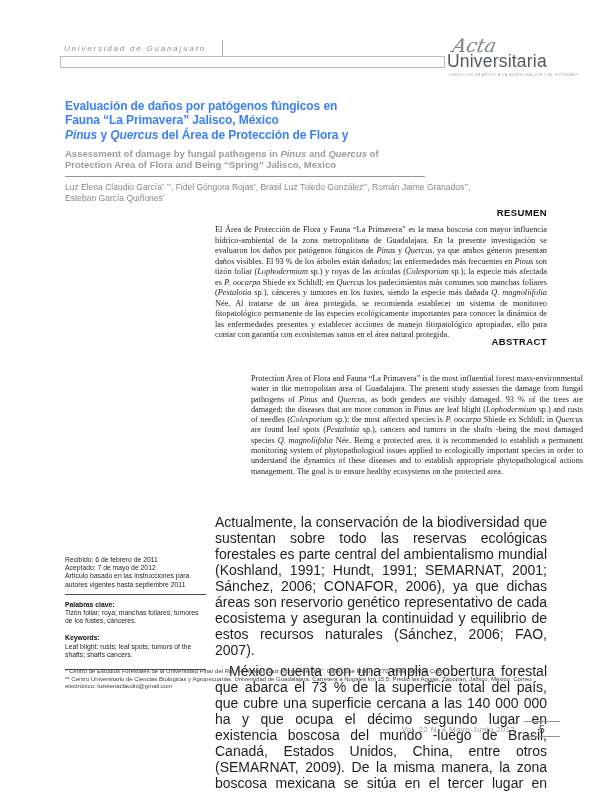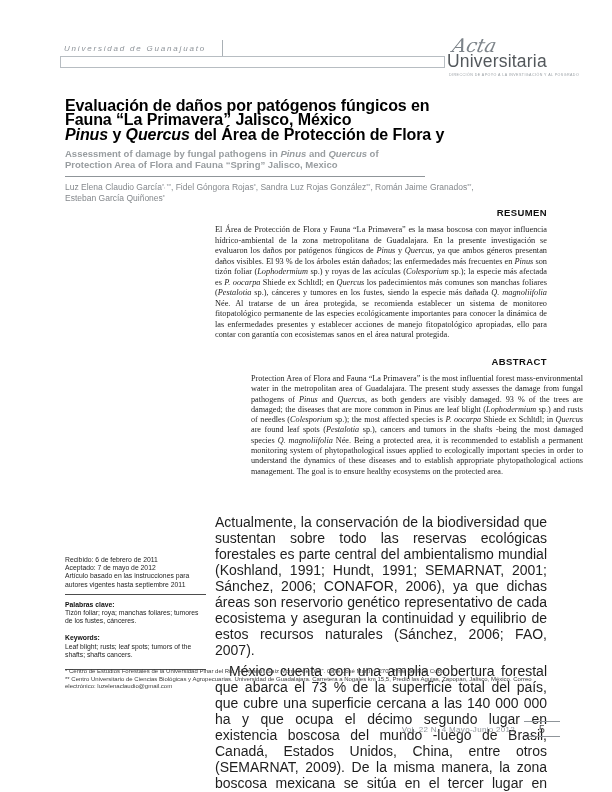--- a/index.html
+++ b/index.html
@@ -14,22 +14,22 @@
       border:1px solid #b7bdc2;background:#fff;}
   .logo{position:absolute;left:447px;top:34px;width:130px;height:48px;}
   .logo-script{position:absolute;left:6px;top:0px;font-family:"DejaVu Serif",serif;
       font-style:italic;font-size:19px;color:#7d848a;transform:skewX(-12deg);}
   .logo-word{position:absolute;left:0px;top:17px;font-size:17.5px;color:#53585c;
       letter-spacing:0.2px;font-weight:400;}
   .logo-tagline{position:absolute;left:2px;top:39px;font-size:3.6px;color:#9aa0a5;
       letter-spacing:0.45px;white-space:nowrap;}
 
   
-  .title{position:absolute;left:65px;top:99px;width:482px;font-size:16px;font-weight:bold;
-      line-height:14.4px;color:#000000;letter-spacing:-0.1px;}
+  .title{position:absolute;left:65px;top:99px;width:482px;font-size:12px;font-weight:bold;
+      line-height:14.4px;color:#3b82f6;letter-spacing:-0.1px;}
   .subtitle{position:absolute;left:65px;top:148px;width:482px;font-size:9.5px;
       line-height:11px;color:#989da0;font-weight:bold;}
   .title-rule{position:absolute;left:65px;top:176px;width:360px;height:1px;background:#8f9599;}
   .authors{position:absolute;left:65px;top:182px;width:412px;font-size:8.5px;
       line-height:10px;color:#84888c;}
 
   
   .main-col{position:absolute;left:215px;width:332px;}
   .sec-head{font-size:9.5px;font-weight:bold;color:#101010;text-align:right;
       letter-spacing:0.4px;}
@@ -74,29 +74,29 @@
     <span class="logo-tagline">DIRECCIÓN DE APOYO A LA INVESTIGACIÓN Y AL POSGRADO</span>
   </div>
 
   <div class="title">
     <div class="rich"><span>Evaluación de daños por patógenos fúngicos en</span></div>
     <div class="rich"><span>Fauna “La Primavera” Jalisco, México</span></div>
     <div class="rich"><i>Pinus</i><span> y </span><i>Quercus</i><span> del Área de Protección de Flora y</span></div>
   </div>
   <div class="subtitle">
     <div class="rich"><span>Assessment of damage by fungal pathogens in </span><i>Pinus</i><span> and </span><i>Quercus</i><span> of</span></div>
-    <div class="rich"><span>Protection Area of Flora and Fauna “Spring” Jalisco, Mexico</span></div>
+    <div class="rich"><span>Protection Area of Flora and Being “Spring” Jalisco, Mexico</span></div>
   </div>
   <div class="title-rule"></div>
-  <div class="authors rich"><span>Luz Elena Claudio García</span><sup>*, **</sup><span>, Fidel Góngora Rojas</span><sup>*</sup><span>, Sandra Luz Rojas González</span><sup>**</sup><span>, Román Jaime Granados</span><sup>**</sup><span>, Esteban García Quiñones</span><sup>*</sup></div>
+  <div class="authors rich"><span>Luz Elena Claudio García</span><sup>*, **</sup><span>, Fidel Góngora Rojas</span><sup>*</sup><span>, Brasil Luz Toledo González</span><sup>**</sup><span>, Román Jaime Granados</span><sup>**</sup><span>, Esteban García Quiñones</span><sup>*</sup></div>
 
   <div class="main-col sec-head" style="top:207px">RESUMEN</div>
   <div class="main-col small-body rich" style="top:225px"><span>El Área de Protección de Flora y Fauna “La Primavera” es la masa boscosa con mayor influencia hídrico-ambiental de la zona metropolitana de Guadalajara. En la presente investigación se evaluaron los daños por patógenos fúngicos de </span><i>Pinus</i><span> y </span><i>Quercus</i><span>, ya que ambos géneros presentan daños visibles. El 93 % de los árboles están dañados; las enfermedades más frecuentes en </span><i>Pinus</i><span> son tizón foliar (</span><i>Lophodermium</i><span> sp.) y royas de las acículas (</span><i>Colesporium</i><span> sp.); la especie más afectada es </span><i>P. oocarpa</i><span> Shiede ex Schltdl; en </span><i>Quercus</i><span> los padecimientos más comunes son manchas foliares (</span><i>Pestalotia</i><span> sp.), cánceres y tumores en los fustes, siendo la especie más dañada </span><i>Q. magnoliifolia</i><span> Née. Al tratarse de un área protegida, se recomienda establecer un sistema de monitoreo fitopatológico permanente de las especies ecológicamente importantes para conocer la dinámica de las enfermedades presentes y establecer acciones de manejo fitopatológico apropiadas, ello para contar con garantía con ecosistemas sanos en el área natural protegida.</span></div>
 
-  <div class="main-col sec-head" style="top:356px">ABSTRACT</div>
+  <div class="main-col sec-head" style="top:336px">ABSTRACT</div>
   <div class="main-col small-body abs-body rich" style="top:374px"><span>Protection Area of Flora and Fauna “La Primavera” is the most influential forest mass-environmental water in the metropolitan area of Guadalajara. The present study assesses the damage from fungal pathogens of </span><i>Pinus</i><span> and </span><i>Quercus</i><span>, as both genders are visibly damaged. 93 % of the trees are damaged; the diseases that are more common in Pinus are leaf blight (</span><i>Lophodermium</i><span> sp.) and rusts of needles (</span><i>Colesporium</i><span> sp.); the most affected species is </span><i>P. oocarpa</i><span> Shiede ex Schltdl; in </span><i>Quercus</i><span> are found leaf spots (</span><i>Pestalotia</i><span> sp.), cancers and tumors in the shafts -being the most damaged species </span><i>Q. magnoliifolia</i><span> Née. Being a protected area, it is recommended to establish a permanent monitoring system of phytopathological issues applied to ecologically important species in order to understand the dynamics of these diseases and to establish appropriate phytopathological actions management. The goal is to ensure healthy ecosystems on the protected area.</span></div>
 
   <div class="main-col intro-body" style="top:514px">
     <div class="rich p1"><span>Actualmente, la conservación de la biodiversidad que sustentan sobre todo las reservas ecológicas forestales es parte central del ambientalismo mundial (Koshland, 1991; Hundt, 1991; SEMARNAT, 2001; Sánchez, 2006; CONAFOR, 2006), ya que dichas áreas son reservorio genético representativo de cada ecosistema y aseguran la continuidad y equilibrio de estos recursos naturales (Sánchez, 2006; FAO, 2007).</span></div>
     <div class="rich p2"><span>México cuenta con una amplia cobertura forestal que abarca el 73 % de la superficie total del país, que cubre una superficie cercana a las 140 000 000 ha y que ocupa el décimo segundo lugar en existencia boscosa del mundo -luego de Brasil, Canadá, Estados Unidos, China, entre otros (SEMARNAT, 2009). De la misma manera, la zona boscosa mexicana se sitúa en el tercer lugar en América Latina, después de Brasil y Perú (FAO, 2006): cuenta con 154 áreas naturales protegidas que suman 18 700 000 ha (187 000 km</span><sup>2</sup><span>, es decir,</span></div>
   </div>
 
   <div class="sidebar">
     <div>Recibido: 6 de febrero de 2011</div>
     <div>Aceptado: 7 de mayo de 2012</div>

